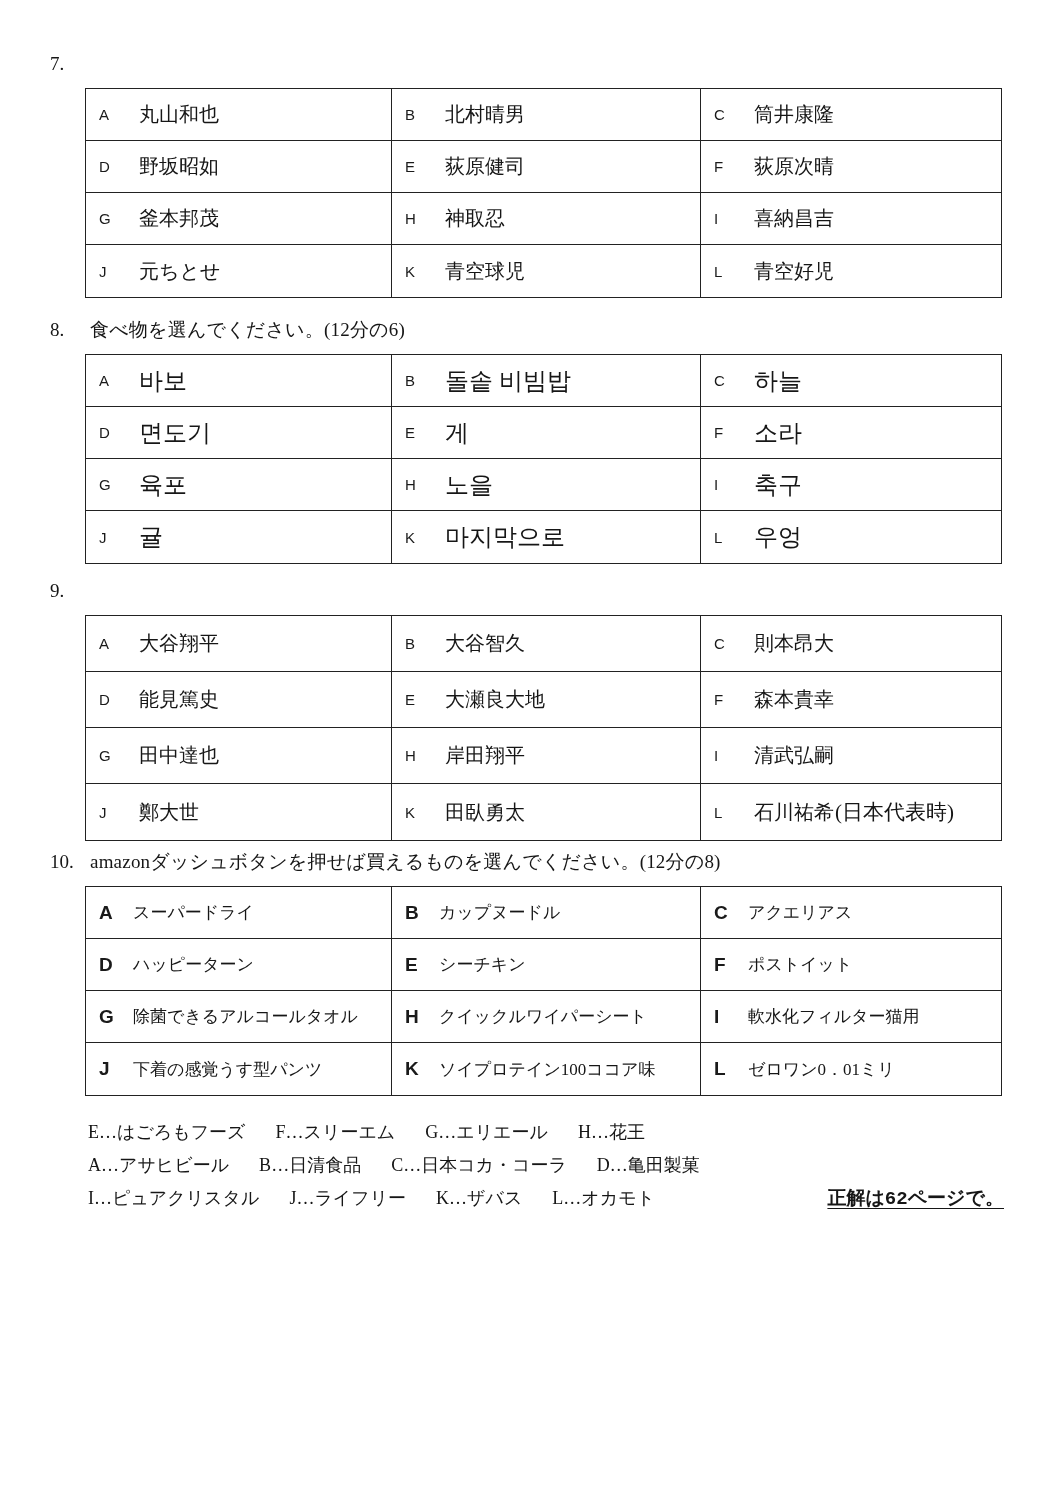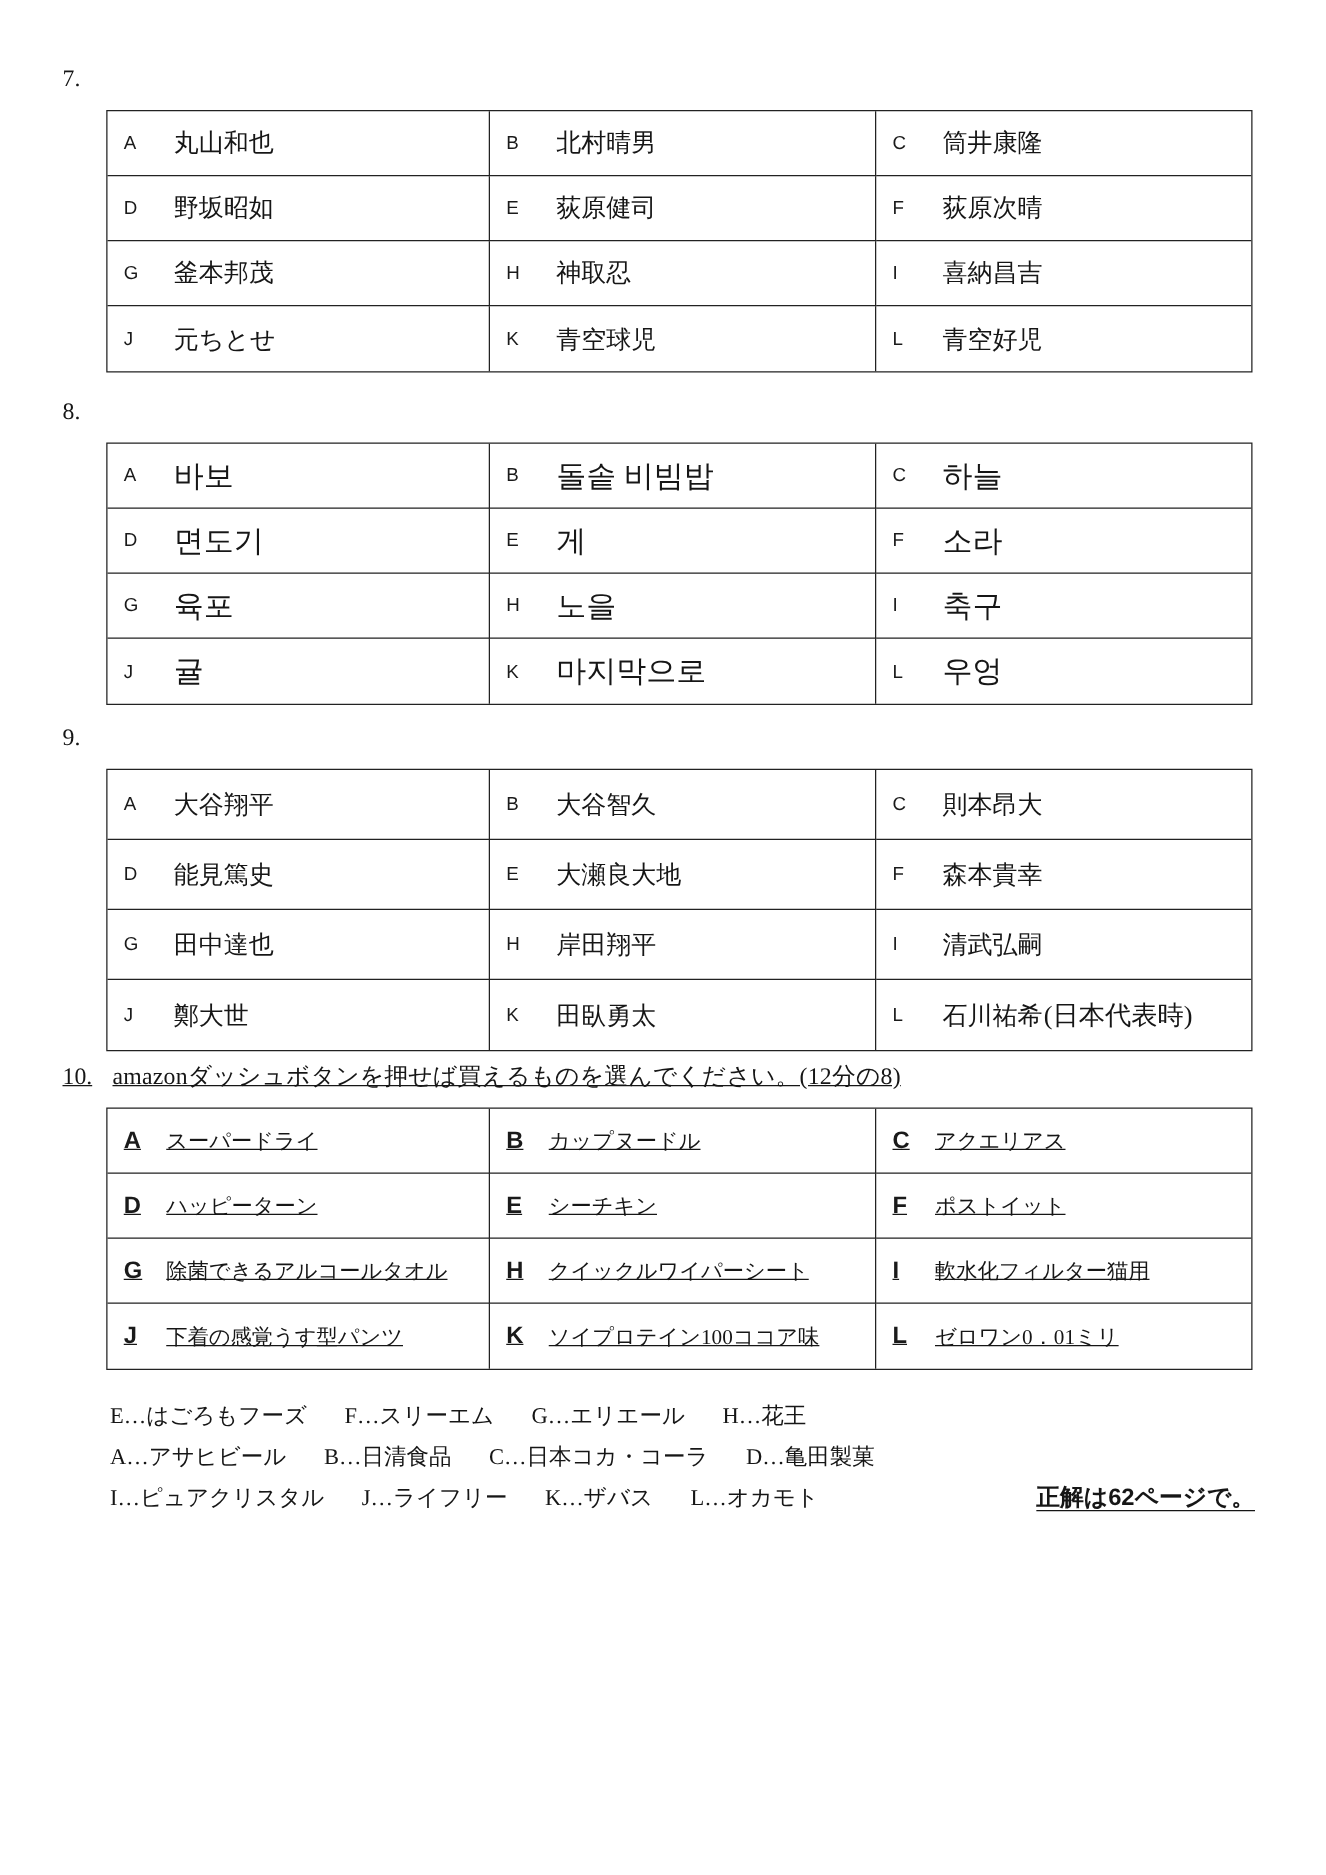--- a/index.html
+++ b/index.html
@@ -5,21 +5,21 @@
   html,body{margin:0;padding:0;background:#e8e8e8;}
   .page{
     width:1061px;height:1500px;position:relative;background:#ffffff;
     color:#161616;font-family:"Liberation Serif","DejaVu Serif",serif;
     margin:0 auto;overflow:hidden;
   }
   .content{padding:50px 0 0 50px;}
   .question{margin-bottom:18px;}
   .question.q1{margin-bottom:13px;}
   .question.q2{margin-bottom:7px;}
-  .question.q3{margin-bottom:16px;text-decoration:underline;}
+  .question.q3{margin-bottom:16px;}
   .q-head{display:flex;font-size:19px;line-height:27px;margin-bottom:11px;}
   .q-num{width:40px;flex:0 0 40px;}
   .q-prompt{letter-spacing:0.2px;}
   .options-grid{
     margin-left:35px;width:917px;box-sizing:border-box;
     border:1px solid #222;display:grid;grid-template-columns:306px 309px 1fr;
     background:#fff;
   }
   .cell{
     height:52px;display:flex;align-items:center;box-sizing:border-box;
@@ -35,21 +35,21 @@
   }
   .opt-text{font-size:20px;}
   .v-korean .opt-text{font-family:Liberation Serif, serif;font-size:24px;}
   .v-compact .opt-letter{font-size:19px;font-weight:600;width:34px;flex:0 0 34px;}
   .v-compact .opt-text{font-size:17px;}
   .opt-suffix{font-size:21px;margin-left:1px;}
   .answer-key{margin:20px 0 0 38px;width:916px;font-size:18px;line-height:33px;}
   .ak-line{display:flex;align-items:baseline;}
   .ak-item{margin-right:30px;white-space:nowrap;}
   .ak-note{
-    margin-left:auto;font-family:Liberation Sans, sans-serif;
+    margin-left:auto;font-family:Liberation Mono, monospace;
     font-weight:bold;font-size:19px;text-decoration:underline;
     text-underline-offset:4px;white-space:nowrap;text-align:center;
   }
   .page-number{
     position:absolute;bottom:70px;left:0;width:100%;
     text-align:center;font-size:17px;
   }
 </style>
 </head>
 <body>
@@ -108,20 +108,21 @@
             </div>
             <div class="cell">
               <span class="opt-letter">L</span>
               <span class="opt-text">青空好児</span>
             </div>
           </div>
         </section>
         <section class="question q1">
           <div class="q-head">
             <span class="q-num">8.</span>
+            <span class="q-prompt">食べ物を選んでください。(12分の6)</span>
           </div>
           <div class="options-grid v-korean">
             <div class="cell">
               <span class="opt-letter">A</span>
               <span class="opt-text">바보</span>
             </div>
             <div class="cell">
               <span class="opt-letter">B</span>
               <span class="opt-text">돌솥 비빔밥</span>
             </div>

